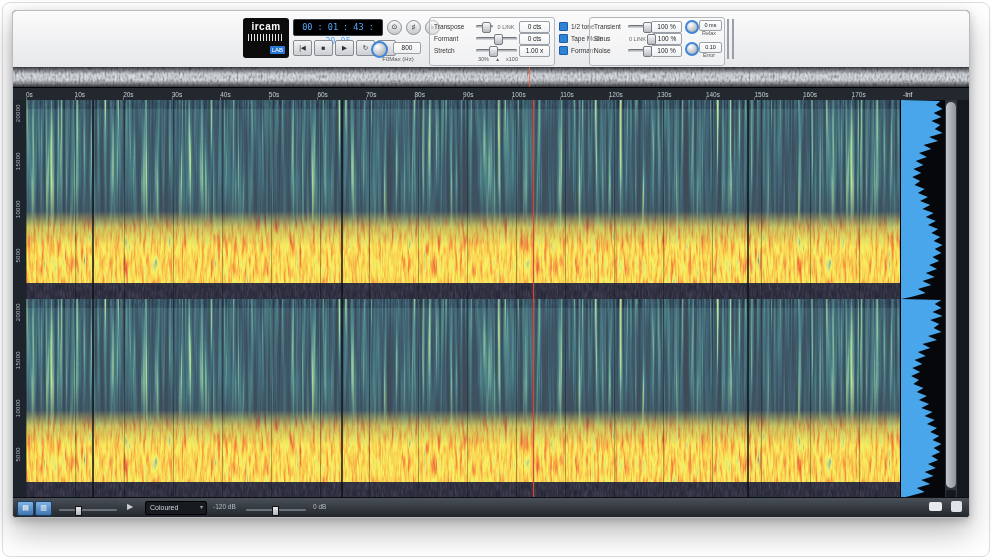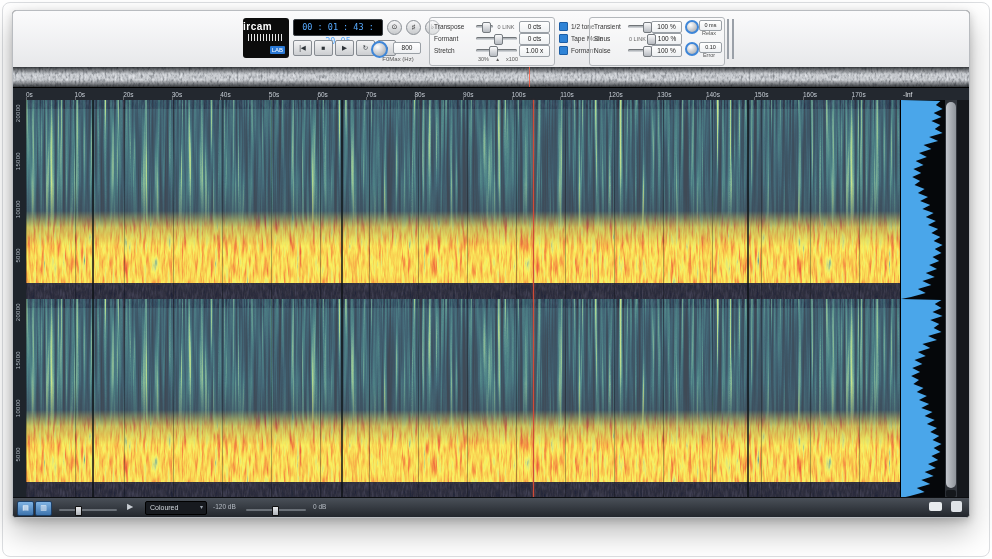--- a/index.html
+++ b/index.html
@@ -9,21 +9,21 @@
 
   
   .window{position:absolute;left:12px;top:10px;width:956px;height:506px;background:#0b0d10;
     border:1px solid #b9bcc0;border-radius:4px;overflow:hidden;
     box-shadow:0 14px 30px rgba(0,0,0,.28),0 3px 8px rgba(0,0,0,.18);}
 
   
   .toolbar{position:absolute;left:0;top:0;right:0;height:56px;
     background:linear-gradient(#fbfbfc,#e7e8ea);border-bottom:1px solid #a9adb3;}
   .logo{position:absolute;left:230px;top:7px;width:46px;height:40px;background:#0c0c0c;border-radius:3px;}
-  .logo-brand{color:#fff;font-size:10px;font-weight:bold;margin-top:3px;letter-spacing:.5px;}
+  .logo-brand{color:#fff;font-size:10px;font-weight:bold;text-align:center;margin-top:3px;letter-spacing:.5px;}
   .logo-stripes{height:7px;margin:2px 5px 0;background:repeating-linear-gradient(90deg,#e8e8e8 0 1px,transparent 1px 3px);}
   .logo-badge{position:absolute;right:4px;bottom:4px;background:#2a78d4;color:#fff;font-size:6px;line-height:8px;padding:0 2px;border-radius:1px;}
   .timecode{position:absolute;left:280px;top:8px;width:88px;height:15px;background:#000;border:1px solid #3a3f45;border-radius:2px;
     color:#57aaff;font-family:"DejaVu Sans Mono",monospace;font-size:8.5px;line-height:14px;text-align:center;}
   .modebtns{position:absolute;left:374px;top:9px;display:flex;gap:4px;}
   .modebtn{width:13px;height:13px;border-radius:50%;border:1px solid #8a8f95;background:linear-gradient(#f7f7f8,#c8cacd);
     font-size:7px;line-height:12px;text-align:center;color:#333;}
   .transport{position:absolute;left:280px;top:29px;display:flex;gap:2px;}
   .tbtn{width:17px;height:14px;border:1px solid #878c92;border-radius:2px;background:linear-gradient(#f4f4f5,#ccced1);
     font-size:6.5px;line-height:13px;text-align:center;color:#2e3338;}

